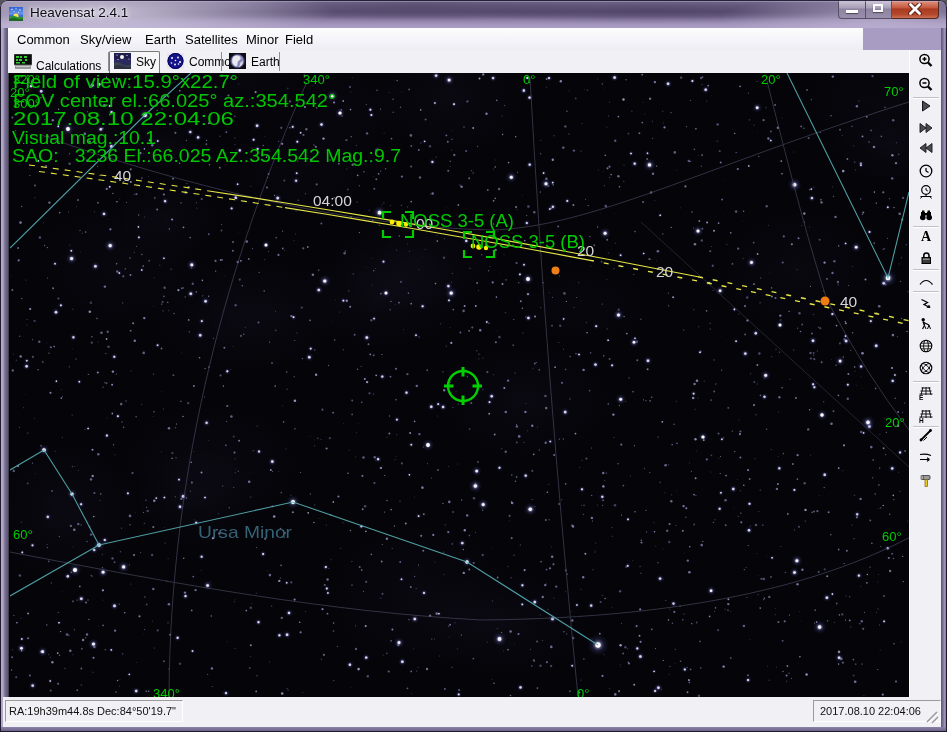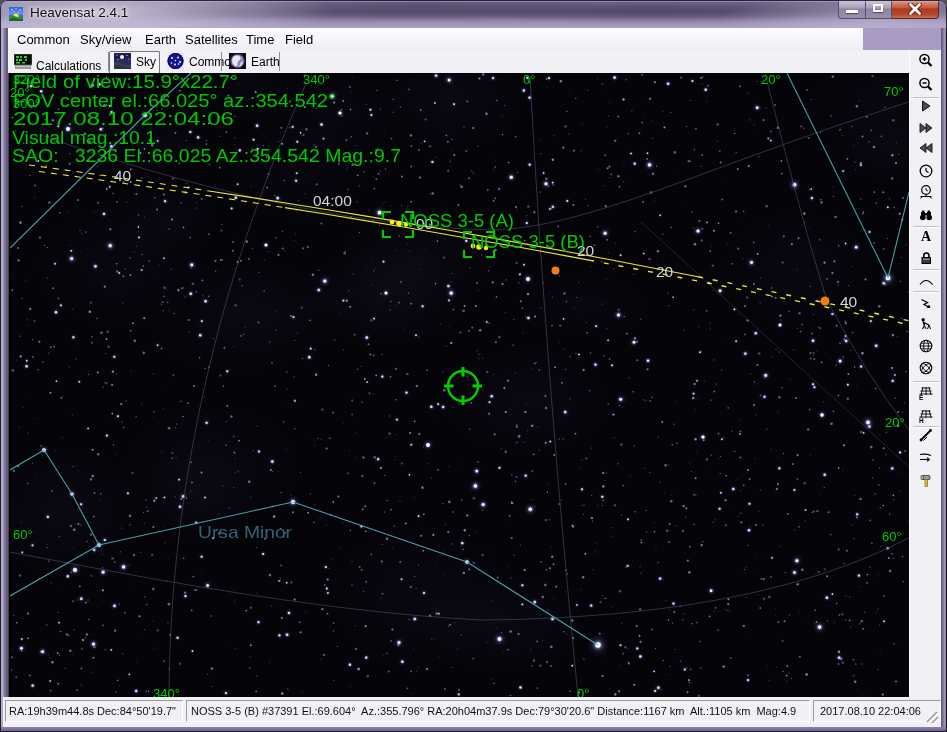--- a/index.html
+++ b/index.html
@@ -47,21 +47,21 @@
             <path d="M2.5,1.5 L11.5,10.5 M11.5,1.5 L2.5,10.5" stroke="#fdfdfd" stroke-width="2.8" stroke-linecap="round"></path>
           </svg></div>
    </div>
  </div>
 
  <div style="position:absolute;left:8px;top:28px;width:855px;height:22px;background:linear-gradient(180deg,#fdfdfe,#eeedf5);font-size:13px;color:#000;">
    <span style="position:absolute;left:9px;top:4px">Common</span>
    <span style="position:absolute;left:72px;top:4px">Sky/view</span>
    <span style="position:absolute;left:137px;top:4px">Earth</span>
    <span style="position:absolute;left:177px;top:4px">Satellites</span>
-   <span style="position:absolute;left:238px;top:4px">Time</span>
+   <span style="position:absolute;left:238px;top:4px">Minor</span>
    <span style="position:absolute;left:277px;top:4px">Field</span>
  </div>
 
  <div style="position:absolute;left:8px;top:50px;width:933px;height:23px;background:#f1f0f4;font-size:12px;color:#000;">
    <svg width="18" height="15" viewBox="0 0 18 15" style="position:absolute;left:6px;top:4px">
      <rect x="0" y="0" width="18" height="11" rx="1" fill="#0a0a0a" stroke="#555"></rect>
      <g fill="#2ecc2e">
           <rect x="2" y="2" width="3" height="2"></rect>
           <rect x="6" y="2" width="2" height="2"></rect>
           <rect x="10" y="2" width="3" height="2"></rect>
@@ -2891,23 +2891,20 @@
 <div style="position:absolute;left:3px;top:218.5px;width:26px;height:2px;border-top:1px solid #c2c2c6;border-bottom:1px solid #fff"></div>
 <div style="position:absolute;left:3px;top:241px;width:26px;height:2px;border-top:1px solid #c2c2c6;border-bottom:1px solid #fff"></div>
 <div style="position:absolute;left:3px;top:330.5px;width:26px;height:2px;border-top:1px solid #c2c2c6;border-bottom:1px solid #fff"></div>
 <div style="position:absolute;left:3px;top:375.5px;width:26px;height:2px;border-top:1px solid #c2c2c6;border-bottom:1px solid #fff"></div>
  </div>
 
  <div style="position:absolute;left:3px;top:697px;width:938px;height:30px;background:#f1f0f4;font-size:11px;color:#111;">
    <div style="position:absolute;left:2px;top:3px;width:178px;height:22px;border:1px solid #b6b6b6;border-color:#9a9a9a #fff #fff #9a9a9a;">
         <span style="position:absolute;left:3px;top:4px;white-space:nowrap">RA:19h39m44.8s Dec:84°50'19.7"</span>
       </div>
-   <div style="position:absolute;left:183px;top:3px;width:624px;height:22px;border:1px solid;border-color:#9a9a9a #fff #fff #9a9a9a;">
-        <span style="position:absolute;left:4px;top:4px;white-space:nowrap">NOSS 3-5 (B) #37391 El.:69.604°&nbsp; Az.:355.796° RA:20h04m37.9s Dec:79°30'20.6" Distance:1167 km&nbsp; Alt.:1105 km&nbsp; Mag:4.9</span>
-      </div>
    <div style="position:absolute;left:810px;top:3px;width:128px;height:22px;border:1px solid;border-color:#9a9a9a #fff #fff #9a9a9a;">
         <span style="position:absolute;left:6px;top:4px;white-space:nowrap">2017.08.10 22:04:06</span>
       </div>
    <svg width="14" height="14" viewBox="0 0 14 14" style="position:absolute;left:922px;top:13px">
         <g stroke="#9a9aa2" stroke-width="1.6">
           <line x1="12" y1="2" x2="2" y2="12"></line>
           <line x1="13" y1="7" x2="7" y2="13"></line>
         </g>
         <g stroke="#fff" stroke-width="1">
           <line x1="13" y1="3" x2="3" y2="13"></line>

